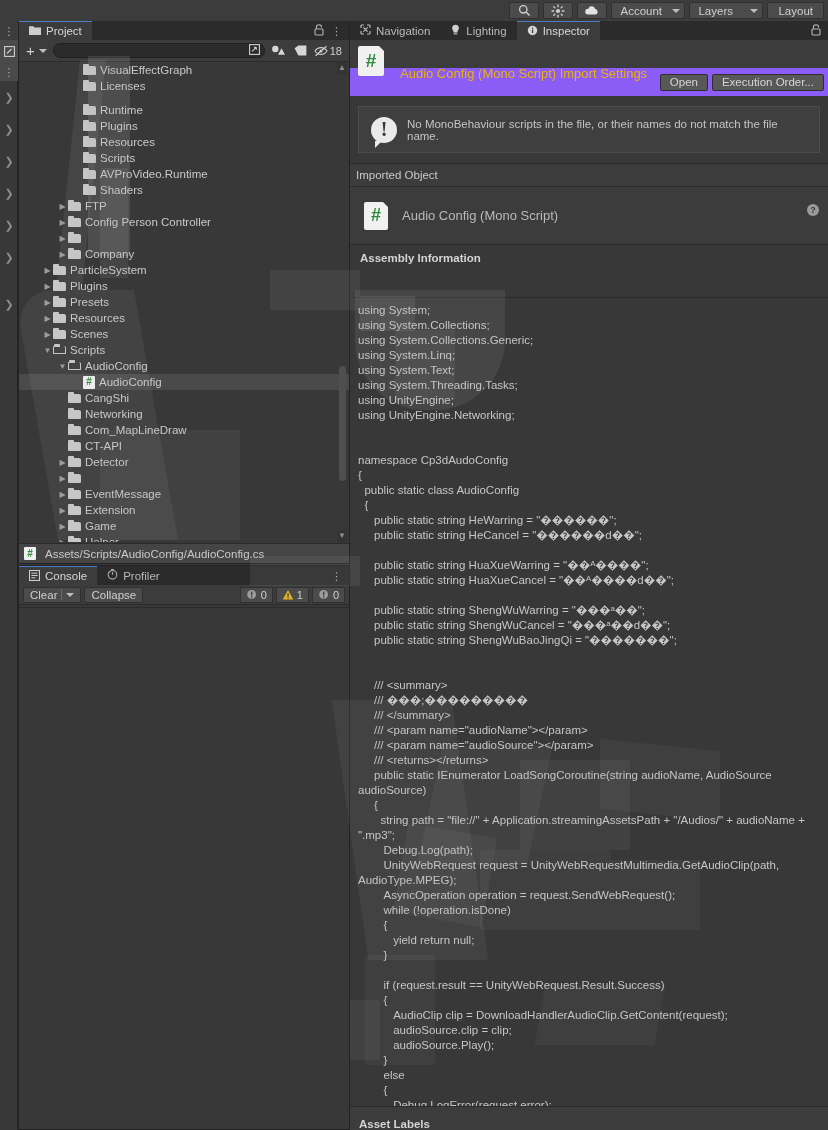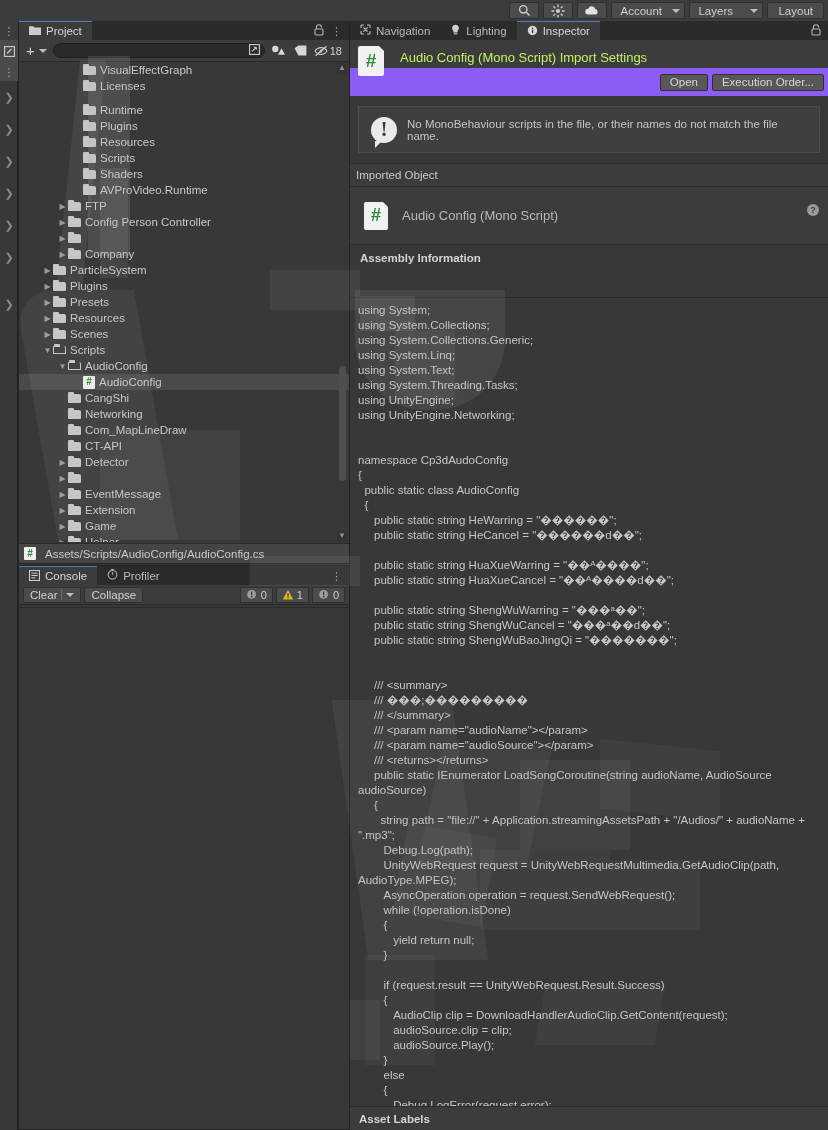--- a/index.html
+++ b/index.html
@@ -91,21 +91,21 @@
   .insp-head { height:28px; background:#3c3c3c; display:flex; align-items:flex-start; padding:6px 0 0 8px;}
   .insp-sub { height:28px; background:#8b5cf6; display:flex; align-items:center;
     justify-content:flex-end; gap:4px; padding-right:4px;}
   .ibtn { height:17px; background:#585858; border:1px solid #2f2f2f; border-radius:2px;
     display:flex; align-items:center; padding:0 9px; color:#d6d6d6; font-size:11.5px;}
   .bigcs { width:26px; height:30px; background:#f1f1f1; border-radius:2px; color:#2f8a3a;
     font-size:19px; font-weight:bold; display:flex; align-items:center; justify-content:center;
     position:relative; flex:0 0 26px;}
   .bigcs:after { content:""; position:absolute; right:-1px; top:0; border-left:6px solid transparent;
     border-top:6px solid #3c3c3c;}
-  .hdr-title { font-size:13px; color:#bef264; padding-top:4px;}
+  .hdr-title { font-size:13px; color:#eab308; padding-top:4px;margin-top:16px;}
 
   .warnbox { margin:10px 8px; border:1px solid #4c4c4c; background:#3f3f3f; height:47px;
     display:flex; align-items:center; gap:10px; padding:0 12px;}
   .warnicon { width:26px; height:26px; border-radius:50%; background:#eaeaea; color:#3a3a3a;
     font-size:20px; font-weight:bold; display:flex; align-items:center; justify-content:center;
     position:relative; flex:0 0 26px; font-family:"Liberation Serif", serif;}
   .warnicon:after{ content:""; position:absolute; left:4px; bottom:-5px; width:0;height:0;
     border-left:7px solid #eaeaea; border-bottom:7px solid transparent;}
 
   .sect-hdr { height:24px; background:#3c3c3c; border-top:1px solid #2b2b2b;
@@ -119,21 +119,21 @@
   .asm-title { font-size:11.5px; font-weight:bold; color:#d4d4d4; padding:7px 0 5px 10px;}
   .kvrow { display:flex; font-size:11.5px; color:#c4c4c4; padding-left:10px; height:18px;
     align-items:center;}
   .kvrow .k { width:200px; }
 
   #codebox { position:absolute; left:0; top:276px; right:0; bottom:24px; background:#383838;
     border-top:1px solid #2b2b2b; overflow:hidden; padding:5px 0 0 8px;}
   #code { font-family:"Liberation Sans", sans-serif; font-size:11.5px; line-height:15px;
     color:#c6c6c6; white-space:pre-wrap; word-break:break-word; }
   .assetlabels { position:absolute; left:0; bottom:0; width:478px; height:24px; background:#3c3c3c;
-    border-top:1px solid #2b2b2b; display:flex; align-items:center; padding:0 9px;
+    border-top:1px solid #2b2b2b; display:flex; align-items:flex-end; padding:0 9px;
     font-size:11.5px; font-weight:bold; color:#d4d4d4;}
 
   
   #overlay { position:absolute; left:0; top:0; width:828px; height:1130px; pointer-events:none;
     z-index:40; }
   .ov { position:absolute; background:#bdbdbd; opacity:.13; }
 </style>
 </head>
 <body>
 
@@ -297,28 +297,28 @@
         <span class="folder">
           <i></i>
         </span>
         <span>Scripts</span>
       </div>
       <div class="trow" style="padding-left: 53px;">
         <span class="arrow"></span>
         <span class="folder">
           <i></i>
         </span>
+        <span>AVProVideo.Runtime</span>
+      </div>
+      <div class="trow" style="padding-left: 53px;">
+        <span class="arrow"></span>
+        <span class="folder">
+          <i></i>
+        </span>
         <span>Shaders</span>
-      </div>
-      <div class="trow" style="padding-left: 53px;">
-        <span class="arrow"></span>
-        <span class="folder">
-          <i></i>
-        </span>
-        <span>AVProVideo.Runtime</span>
       </div>
       <div class="trow" style="padding-left: 38px;">
         <span class="arrow">▶</span>
         <span class="folder">
           <i></i>
         </span>
         <span>FTP</span>
       </div>
       <div class="trow" style="padding-left: 38px;">
         <span class="arrow">▶</span>

